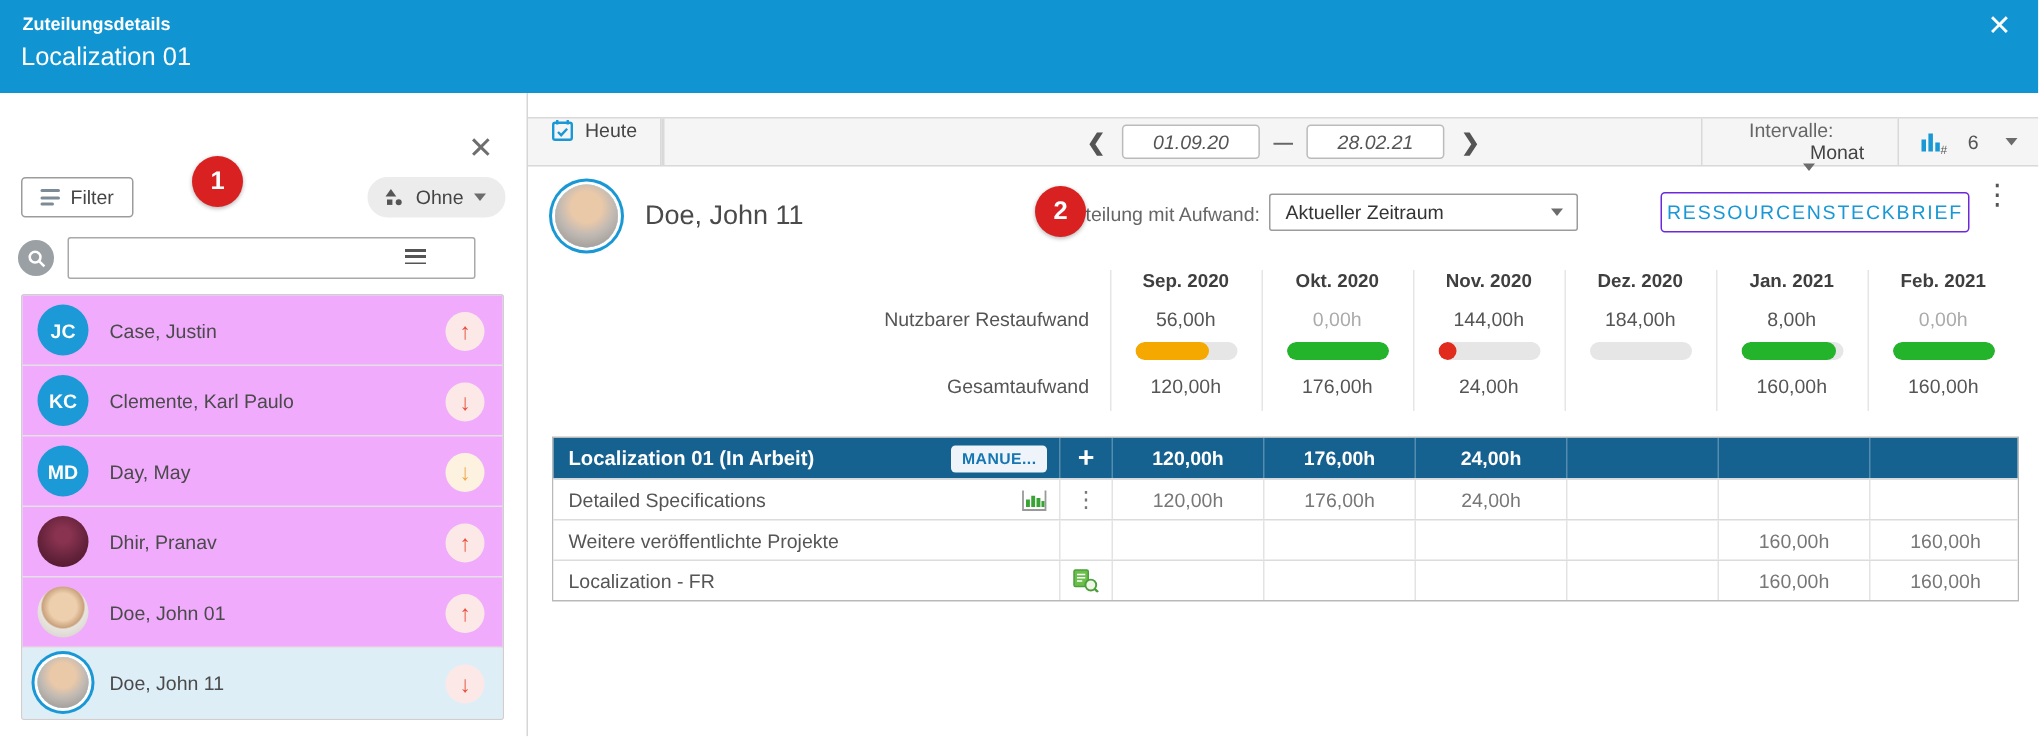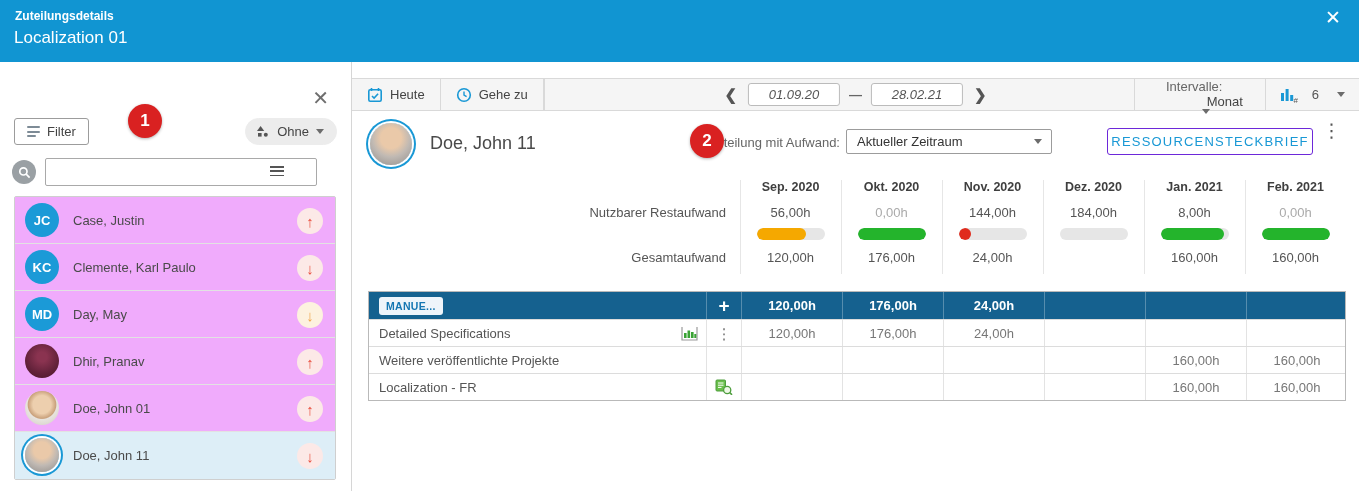--- a/index.html
+++ b/index.html
@@ -49,21 +49,21 @@
   .anno { position:absolute; width:34px; height:34px; border-radius:50%; background:#D92121; color:#fff; font-size:17px; font-weight:bold; display:flex; align-items:center; justify-content:center; box-shadow:0 1px 3px rgba(0,0,0,.3); z-index:40; }
   .anno-1 { left:128px; top:104px; }
   .anno-2 { left:690px; top:124px; }
 
   
   .main { position:absolute; left:352px; top:62px; width:1007px; height:429px; background:#fff; }
 
   
   .toolbar { position:absolute; left:0; top:16px; width:1007px; height:33px; background:#f5f5f5; border-top:1px solid #d9d9d9; border-bottom:1px solid #d9d9d9; }
   .tb-left { position:absolute; left:0; top:0; height:100%; display:flex; align-items:center; }
-  .tb-btn { display:flex; align-items:center; gap:7px; padding:0 15px; height:100%; font-size:13px; color:#444; cursor:pointer; }
+  .tb-btn { display:flex; gap:7px; padding:0 15px; height:100%; font-size:13px; color:#444; cursor:pointer; }
   .tb-sep { width:1px; height:100%; background:#d9d9d9; }
   .date-nav { position:absolute; left:50%; top:0; transform:translateX(-50%); height:100%; display:flex; align-items:center; gap:9px; }
   .chev { font-size:15px; color:#555; font-weight:bold; cursor:pointer; padding:0 2px; }
   .date-box { width:92px; height:23px; border:1px solid #bbb; border-radius:3px; background:#fff; font-size:13px; font-style:italic; color:#555; text-align:center; outline:none; font-family:"Liberation Sans", sans-serif; }
   .date-dash { color:#666; font-weight:bold; font-size:13px; }
   .tb-right { position:absolute; right:0; top:0; height:100%; display:flex; align-items:center; }
   .intervalle { display:flex; align-items:center; height:100%; padding:0 22px 0 4px; cursor:pointer;flex-direction:column; }
   .intervalle .lbl { font-size:13px; color:#666; margin-left:7px; }
   .intervalle .val { font-size:13px; color:#444; margin-left:68px; }
   .intervalle .caret { margin-left:30px; }
@@ -205,27 +205,20 @@
       <div class="tb-left">
         <div class="tb-btn">
           <svg width="16" height="16" viewBox="0 0 16 16">
               <rect x="1.8" y="2.8" width="12.4" height="11.4" rx="1.4" fill="none" stroke="#1998D5" stroke-width="1.6"></rect>
               <path d="M4.5 1v3M11.5 1v3" stroke="#1998D5" stroke-width="1.6"></path>
               <path d="M5 9l2.1 2.1 4-4.3" stroke="#1998D5" stroke-width="1.6" fill="none"></path>
             </svg>
           <span>Heute</span>
         </div>
         <div class="tb-sep"></div>
-        <div class="tb-btn">
-          <svg width="16" height="16" viewBox="0 0 16 16">
-              <circle cx="8" cy="8" r="6.3" fill="none" stroke="#1998D5" stroke-width="1.6"></circle>
-              <path d="M8 4.4V8.2l2.6 1.5" stroke="#1998D5" stroke-width="1.4" fill="none"></path>
-            </svg>
-          <span>Gehe zu</span>
-        </div>
         <div class="tb-sep"></div>
         <div class="tb-sep"></div>
       </div>
 
       <div class="date-nav">
         <span class="chev">❮</span>
         <input class="date-box" value="01.09.20" style="">
         <span class="date-dash">—</span>
         <input class="date-box" value="28.02.21" style="">
         <span class="chev">❯</span>
@@ -314,20 +307,21 @@
       <div class="mcol m-total" style="left:590px">24,00h</div>
       <div class="mcol m-total" style="left:691px"></div>
       <div class="mcol m-total" style="left:792px">160,00h</div>
       <div class="mcol m-total" style="left:893px">160,00h</div>
     </div>
 
     <div class="wtable">
       <div class="trow head">
         <div class="tcell namec">
           <div class="head-name-wrap">
+            <span class="head-title">Localization 01 (In Arbeit)</span>
             <span class="manue-badge">MANUE...</span>
           </div>
         </div>
         <div class="tcell narrowc plus-cell">+</div>
         <div class="tcell">120,00h</div>
         <div class="tcell">176,00h</div>
         <div class="tcell">24,00h</div>
         <div class="tcell"></div>
         <div class="tcell"></div>
         <div class="tcell"></div>

